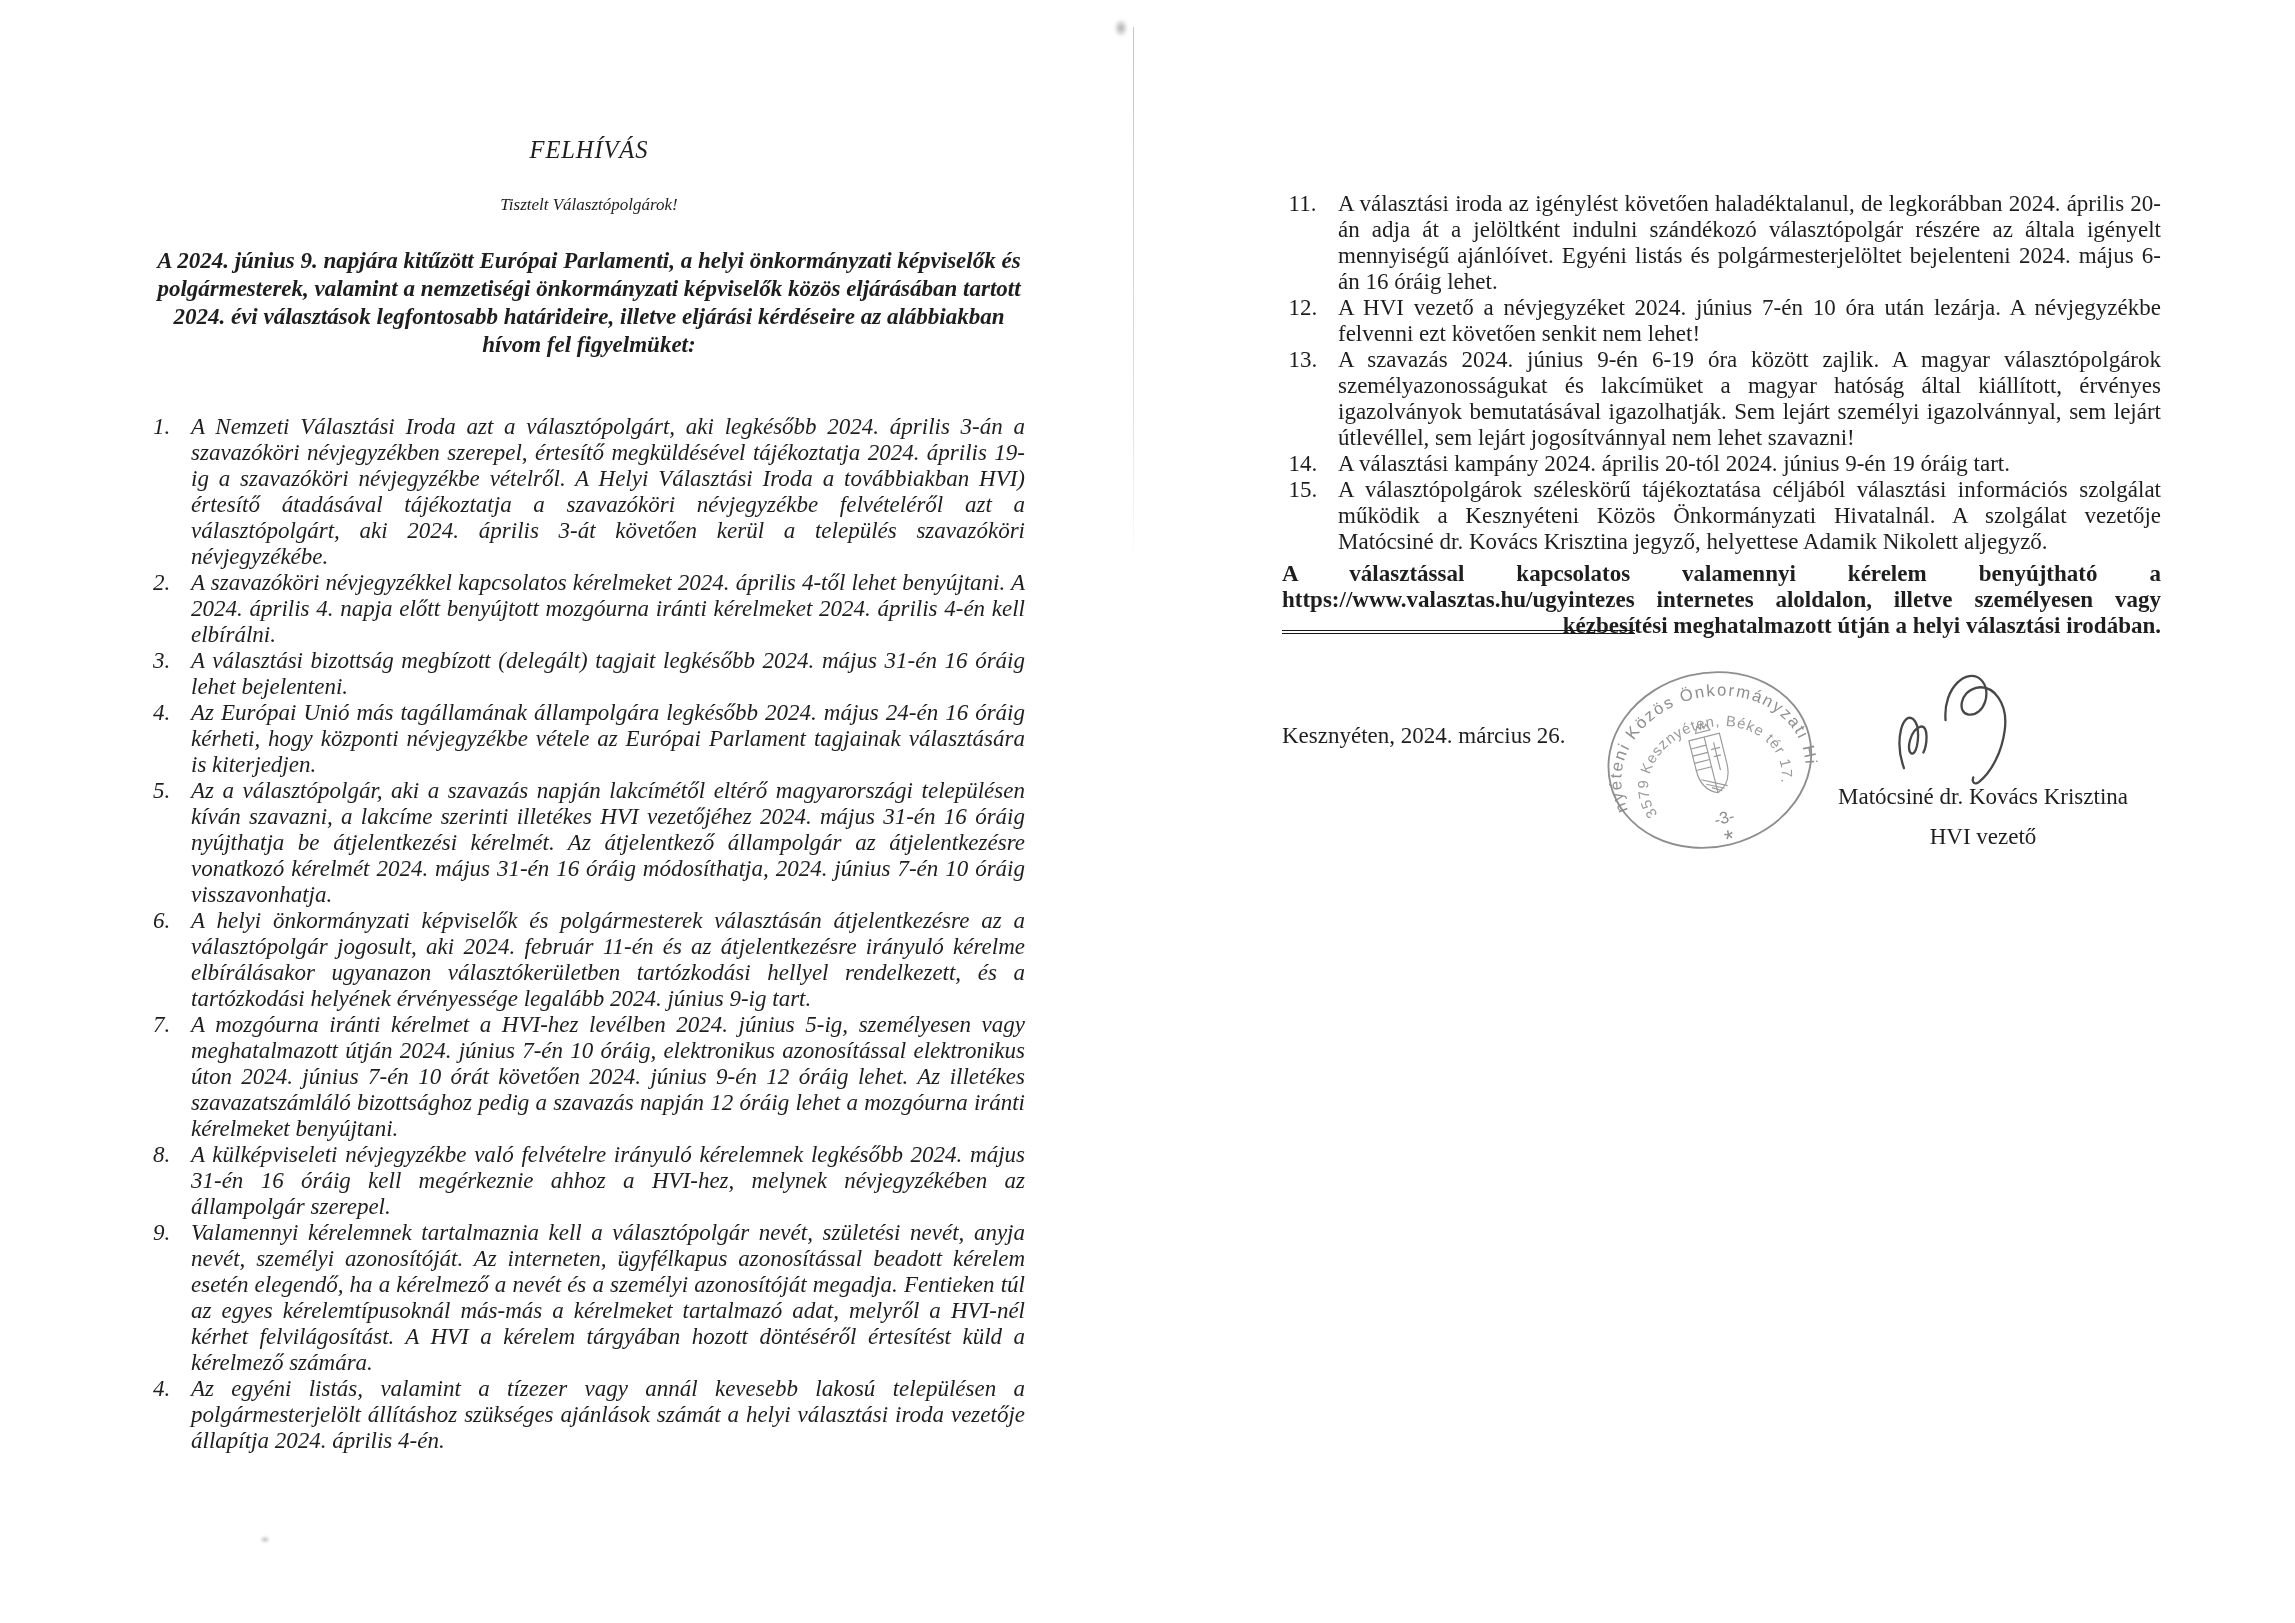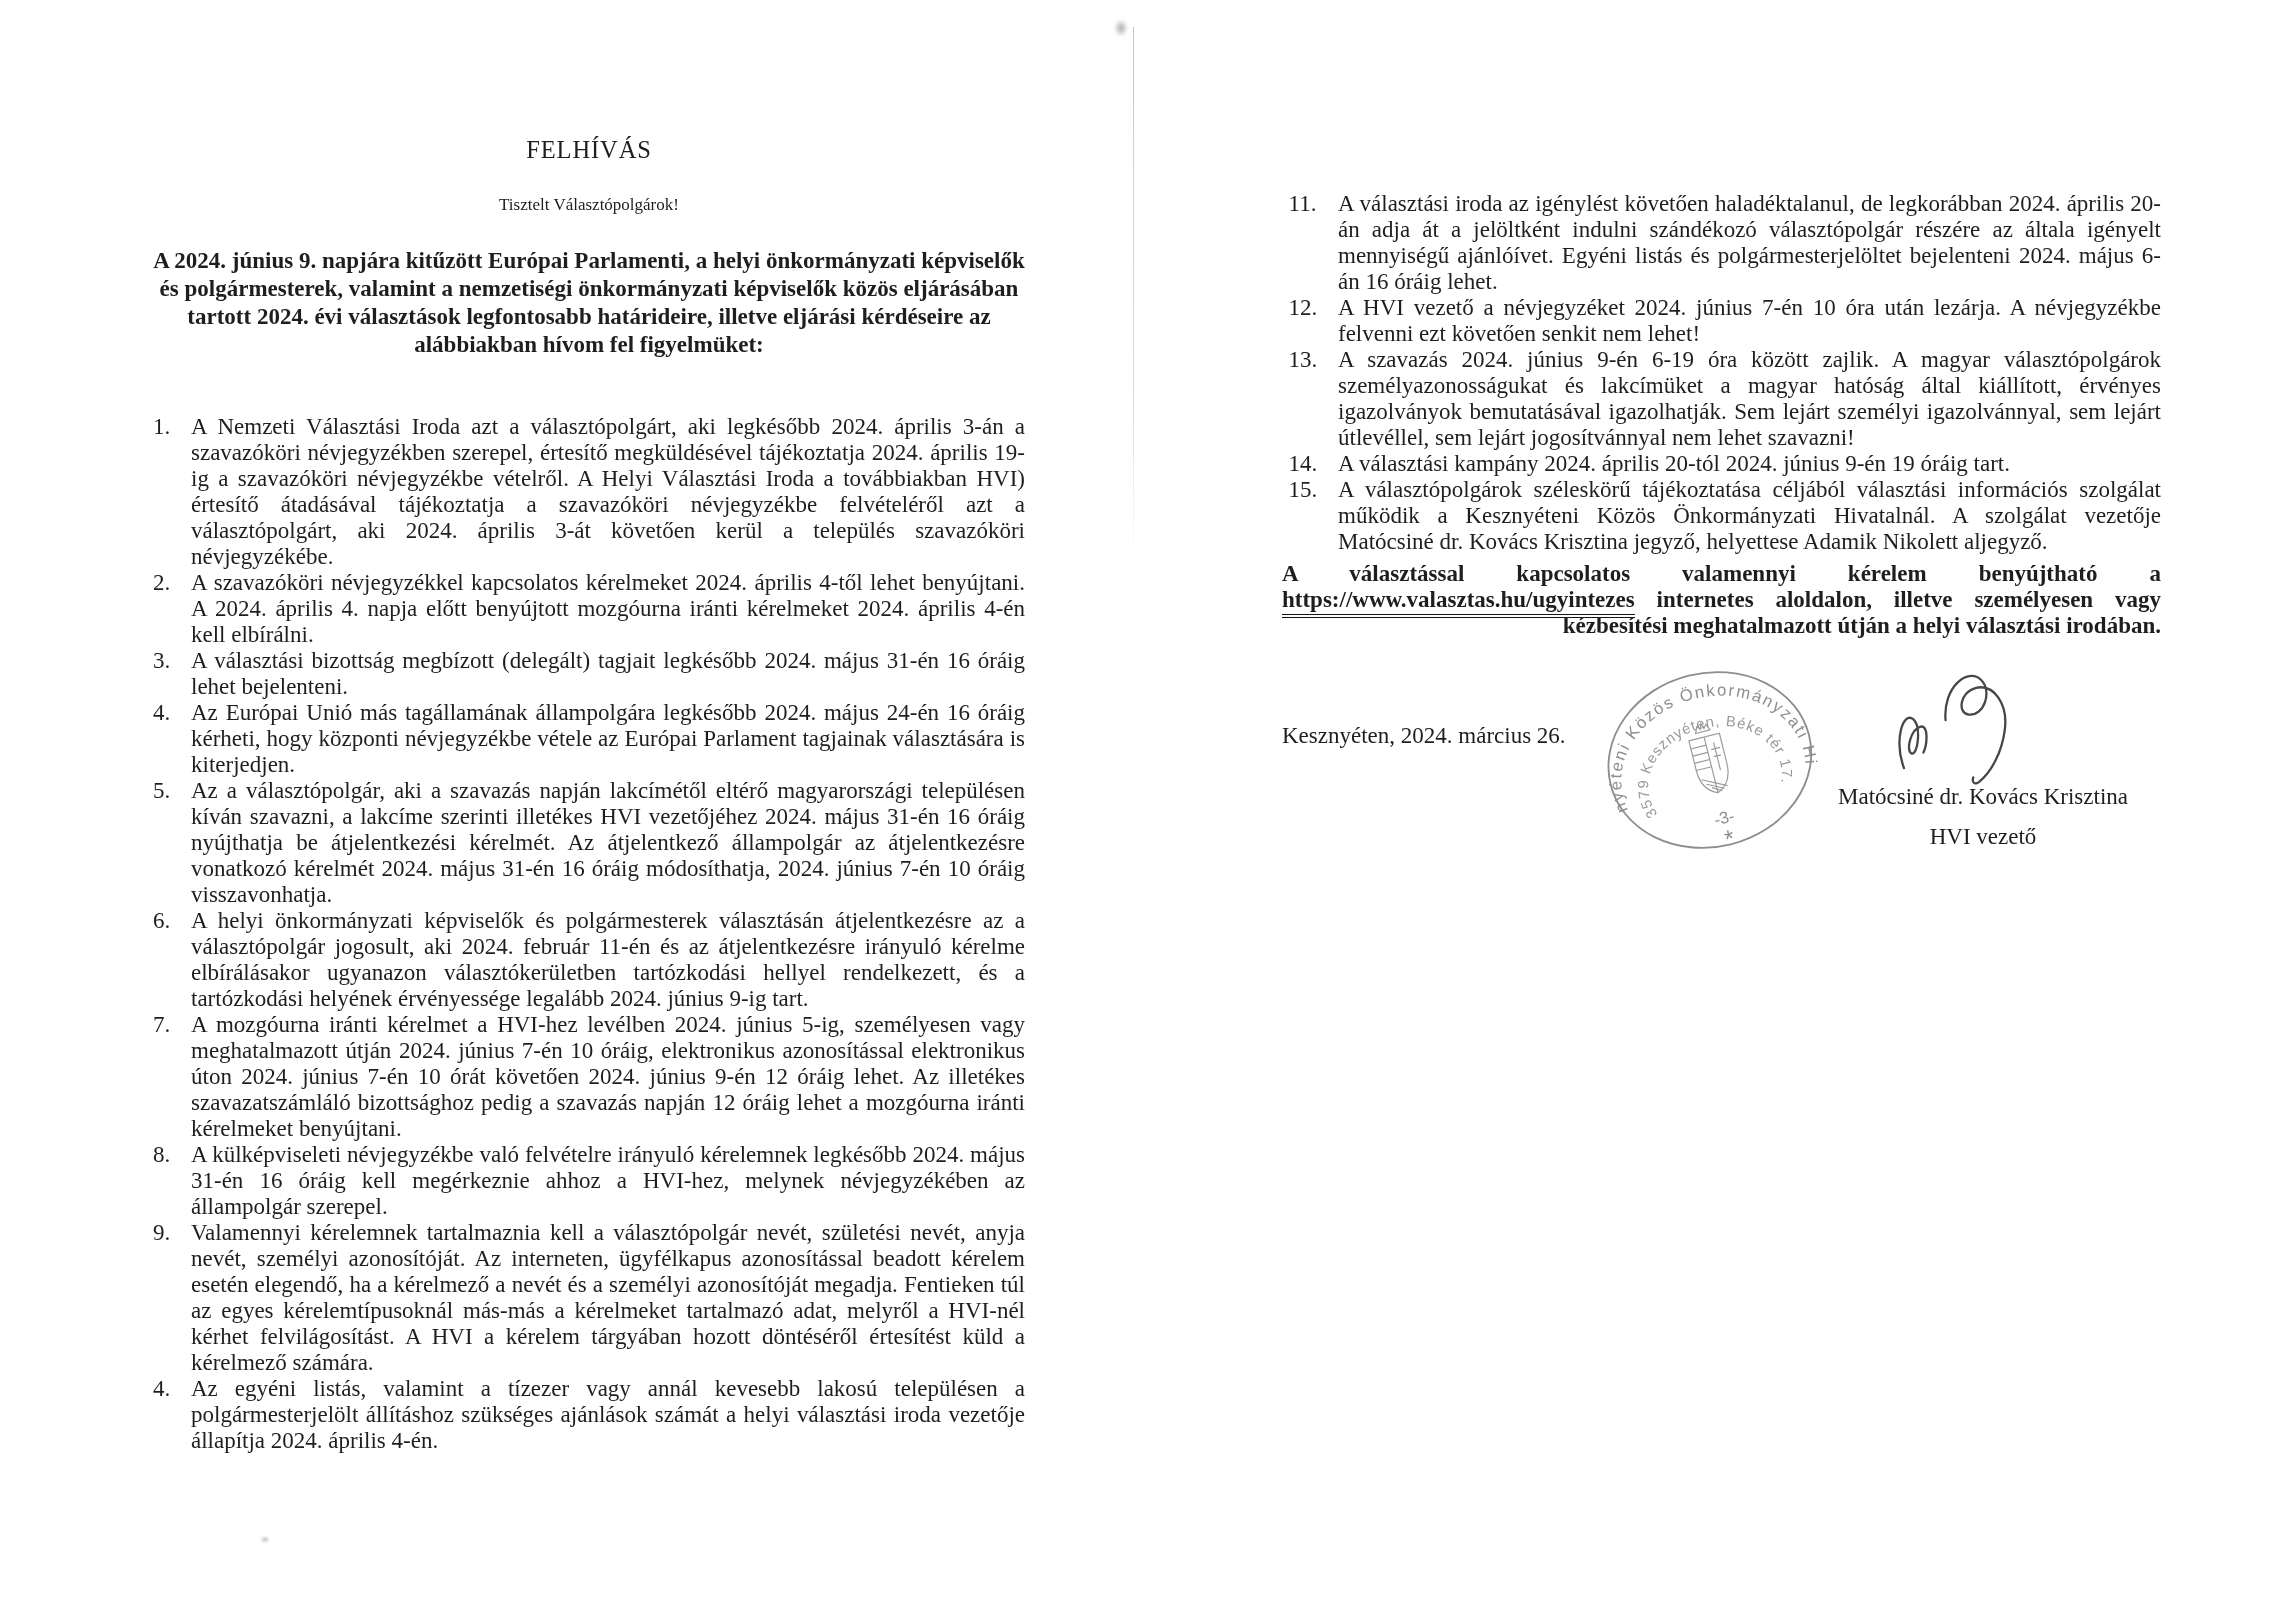--- a/index.html
+++ b/index.html
@@ -21,21 +21,21 @@
     background:radial-gradient(closest-side,#a9a9a9,rgba(255,255,255,0));
     filter:blur(1.4px);border-radius:50%;
   }
   .smudge-bottom{
     position:absolute;left:260px;top:1536px;width:10.2px;height:7px;
     background:radial-gradient(closest-side,#b5b5b5,rgba(255,255,255,0));
     filter:blur(0.9px);border-radius:50%;
   }
 
   
-  .page-left{position:absolute;left:153px;top:136px;width:872px;}
+  .page-left{position:absolute;left:153px;top:136px;width:872px;font-style:italic;}
   .doc-title{
     text-align:center;font-size:24.5px;letter-spacing:0.9px;font-weight:normal;margin:0;
   }
   .salutation{
     text-align:center;font-size:17px;margin-top:31px;
   }
   .intro{
     margin-top:32px;font-weight:bold;font-size:23px;line-height:28px;text-align:center;
   }
   .numbered-list{margin-top:55px;font-size:23px;line-height:26px;}
@@ -53,21 +53,21 @@
   .page-right-list .li .num{left:6.5px;}
 
   .closing{
     position:absolute;left:1282px;top:561px;width:879px;
     font-size:23px;line-height:26px;font-weight:bold;
   }
   .closing .jline{text-align:justify;text-align-last:justify;}
   .closing .lline{text-align:right;}
   .closing .url{
     border-bottom:4.2px double #161616;
-    padding-bottom:2px;
+    padding-bottom:18px;
   }
   .dateline{
     position:absolute;left:1282px;top:686px;font-size:23px;margin-top:37px;
   }
 
   
   .stamp{position:absolute;left:1600px;top:666px;}
   
   .signature{position:absolute;left:1875px;top:661px;}
   .signatory{

